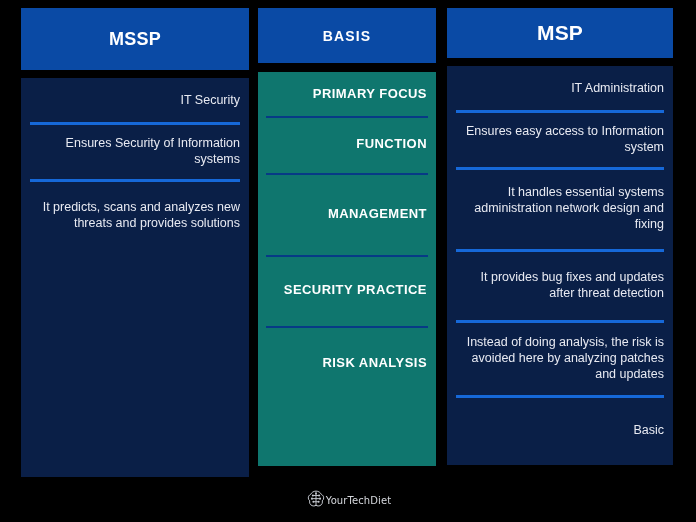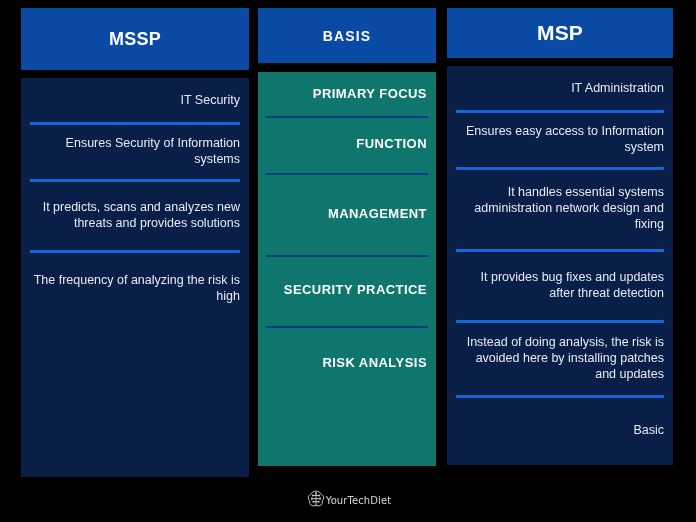--- a/index.html
+++ b/index.html
@@ -156,23 +156,20 @@
     <div class="col-body">
       <div class="row" style="flex:0 0 44px">
         <span class="row-text">IT Security</span>
       </div>
       <div class="row" style="flex:0 0 57px">
         <span class="row-text">Ensures Security of Information systems</span>
       </div>
       <div class="row" style="flex:0 0 71px">
         <span class="row-text">It predicts, scans and analyzes new threats and provides solutions</span>
       </div>
-      <div class="row" style="flex:0 0 75px">
-        <span class="row-text">The frequency of analyzing the risk is high</span>
-      </div>
     </div>
   </div>
 
   <div class="column col-middle">
     <div class="col-header">BASIS</div>
     <div class="col-body">
       <div class="row" style="flex:0 0 44px">
         <span class="row-text">PRIMARY FOCUS</span>
       </div>
       <div class="row" style="flex:0 0 57px">
@@ -199,21 +196,21 @@
       <div class="row" style="flex:0 0 57px">
         <span class="row-text">Ensures easy access to Information system</span>
       </div>
       <div class="row" style="flex:0 0 82px">
         <span class="row-text">It handles essential systems administration network design and fixing</span>
       </div>
       <div class="row" style="flex:0 0 71px">
         <span class="row-text">It provides bug fixes and updates after threat detection</span>
       </div>
       <div class="row" style="flex:0 0 75px">
-        <span class="row-text">Instead of doing analysis, the risk is avoided here by installing patches and updates</span>
+        <span class="row-text">Instead of doing analysis, the risk is avoided here by analyzing patches and updates</span>
       </div>
       <div class="row" style="flex:1 1 auto">
         <span class="row-text">Basic</span>
       </div>
     </div>
   </div>
 
   <div id="footer-logo">
     <span id="brand-mark">
       <svg viewBox="0 0 24 24" width="22" height="22" aria-hidden="true">

